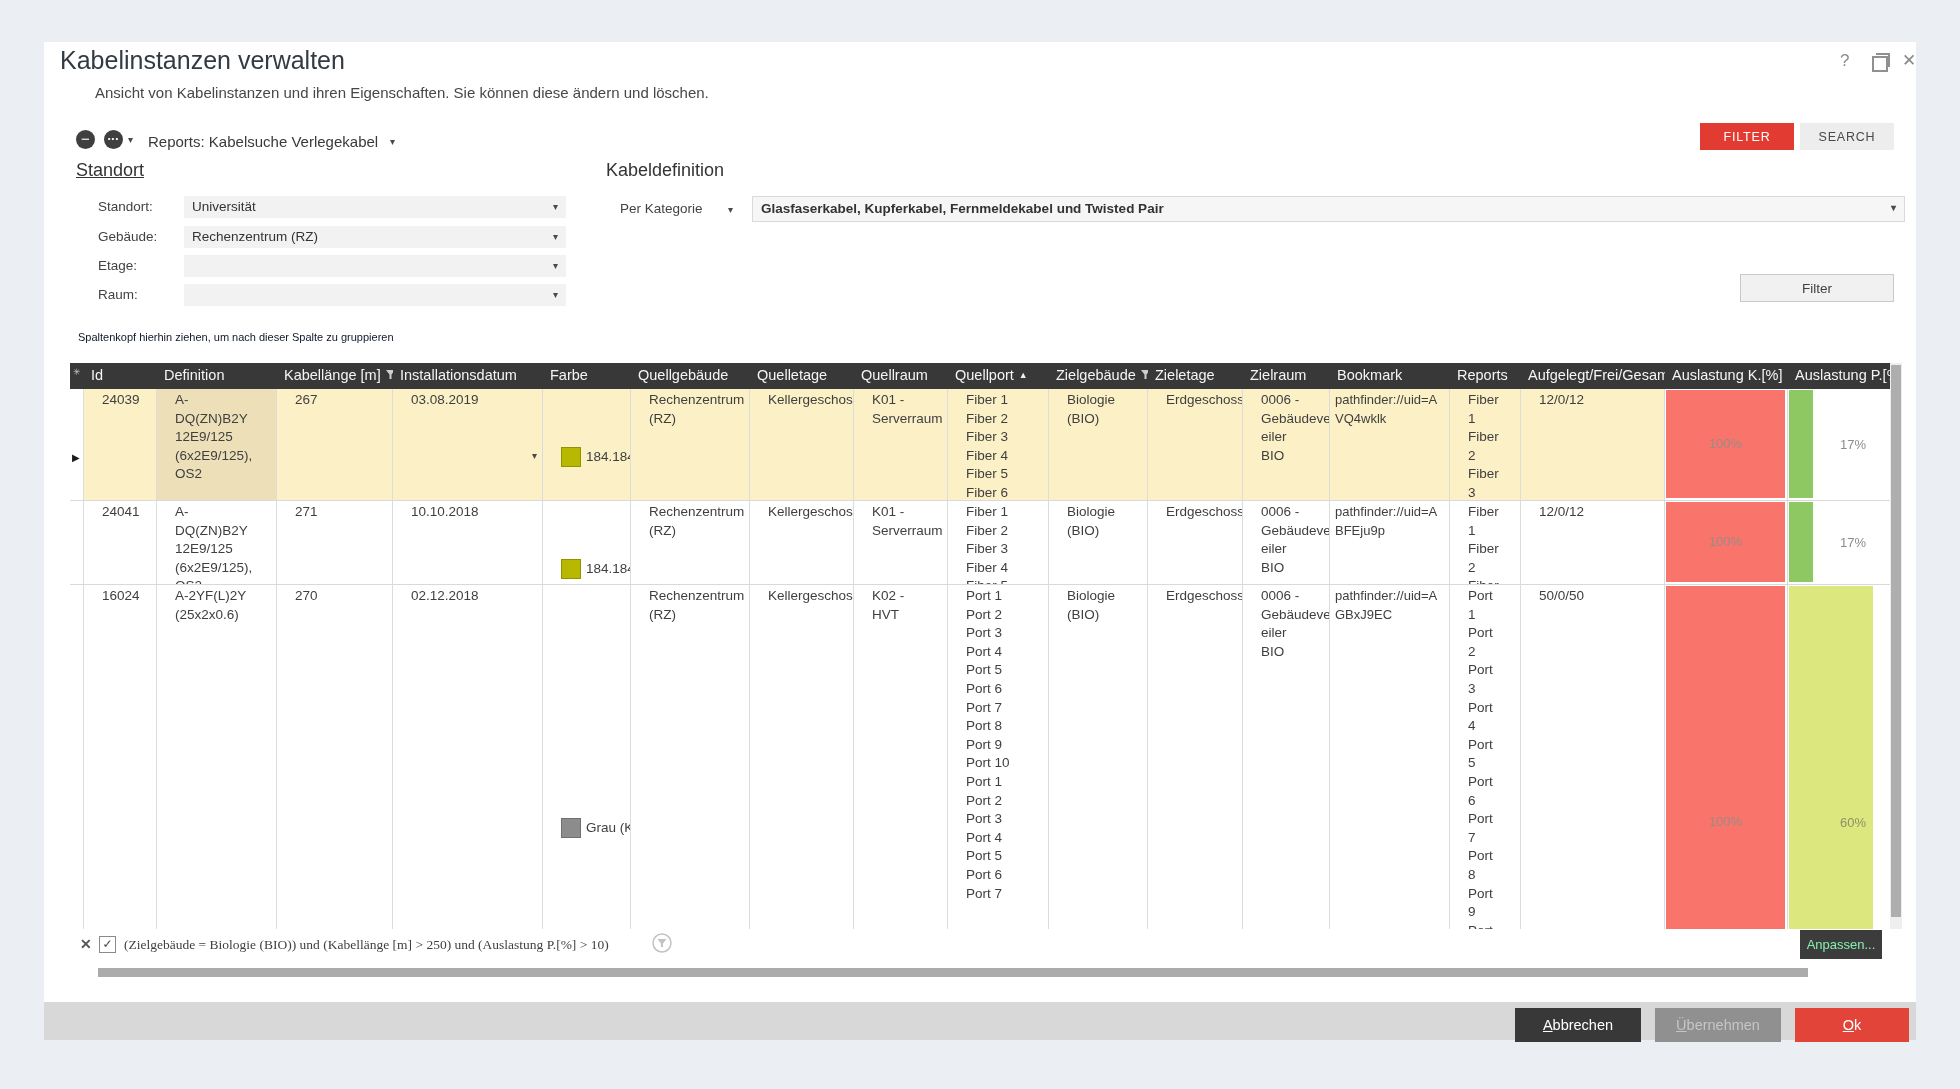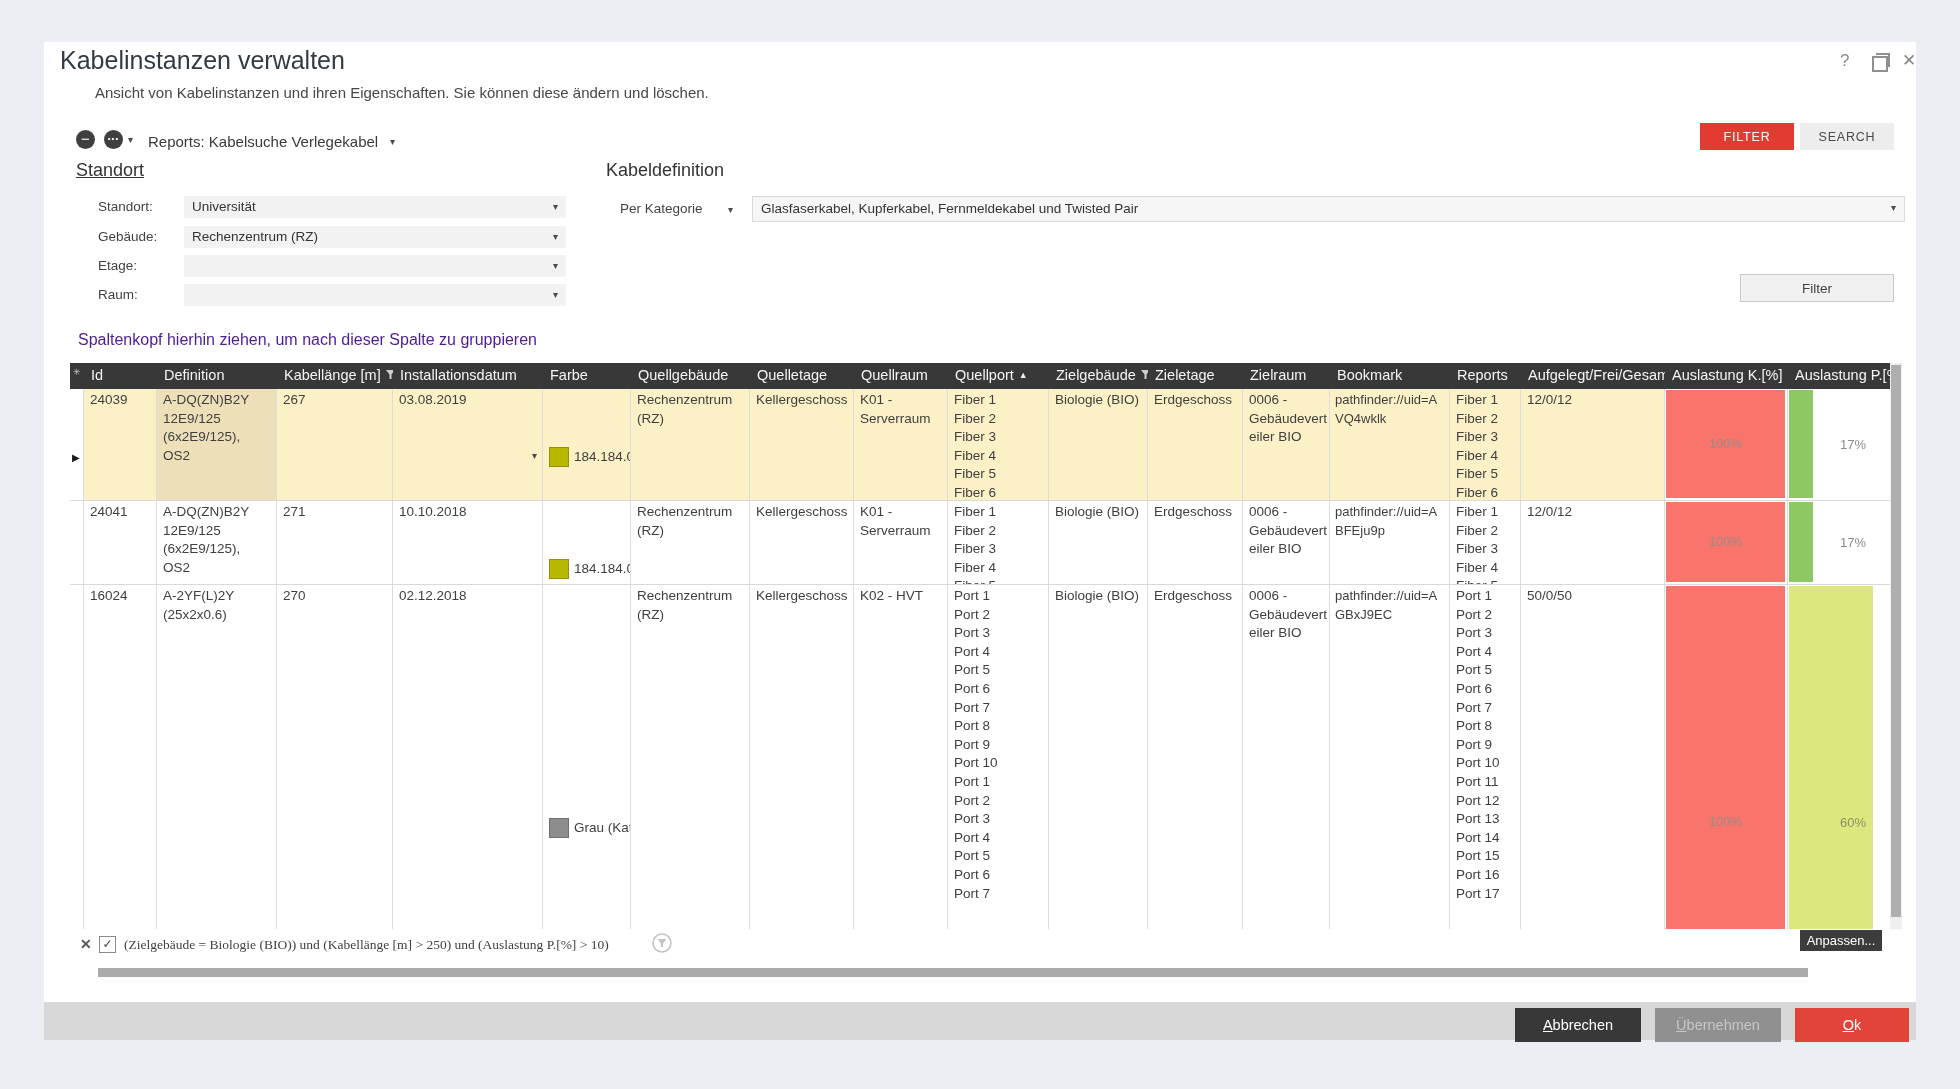--- a/index.html
+++ b/index.html
@@ -21,33 +21,33 @@
   .searchbtn{left:1800px;top:123px;width:94px;height:27px;background:#ededed;color:#4a4a4a;font-size:12.5px;letter-spacing:0.8px;}
   .sechead{font-size:18px;color:#333;}
   .flabel{left:98px;font-size:13.5px;color:#424242;}
   .ffield{left:184px;width:382px;height:22px;background:#f2f2f2;font-size:13.5px;color:#333;}
   .ffield .val{position:absolute;left:8px;top:3px;}
   .ffield .fcaret{position:absolute;right:8px;top:6px;}
   .combo{left:752px;top:196px;width:1151px;height:24px;background:#f6f6f7;border:1px solid #dadada;font-size:13.5px;color:#333;}
   .combo .val{position:absolute;left:8px;top:4px;}
   .combo .fcaret{position:absolute;right:8px;top:6px;}
   .filter2{left:1740px;top:274px;width:152px;height:26px;background:#f1f1f1;border:1px solid #c9c9c9;color:#424242;font-size:13.5px;}
-  .grouphint{left:78px;top:331px;font-size:16px;color:#4c1d95;text-align:right;}
+  .grouphint{left:78px;top:331px;font-size:11px;color:#0f172a;text-align:right;}
   
   .tablewrap{left:70px;top:363px;width:1820px;height:566px;overflow:hidden;background:#fff;}
   .tgrid{display:grid;grid-template-columns:14px 73px 120px 116px 150px 88px 119px 104px 94px 101px 99px 95px 87px 120px 71px 144px 123px 140px;}
   .thead{background:#383838;height:26px;}
   .th{color:#f5f5f5;font-size:14.5px;padding:4px 0 0 7px;white-space:nowrap;overflow:hidden;display:flex;gap:5px;align-items:flex-start;}
   .th .sort{font-size:9px;color:#f0f0f0;margin-top:3px;}
   .funnel{margin-top:3px;flex:none;}
   .row{position:relative;}
   .r1{height:112px;}
   .r2{height:84px;}
   .r3{height:476px;}
-  .td{border-right:1px solid #dcdcdc;border-bottom:1px solid #d9d9d9;padding:2px 6px;font-size:13.5px;line-height:18.6px;color:#3f3f3f;white-space:pre-line;overflow:hidden;position:relative;}
+  .td{border-right:1px solid #dcdcdc;border-bottom:1px solid #d9d9d9;padding:2px 18px;font-size:13.5px;line-height:18.6px;color:#3f3f3f;white-space:pre-line;overflow:hidden;position:relative;}
   .ind{padding:0;background:#fff !important;}
   .r1 .td{background:#fbf0c6;}
   .r1 .focus{background:#ede0b8;}
   .rowarrow{position:absolute;left:2px;top:60px;font-size:10px;color:#1a1a1a;}
   .datecaret{position:absolute;right:5px;top:62px;}
   .sw{display:inline-block;width:18px;height:18px;border:1px solid rgba(0,0,0,0.2);vertical-align:middle;flex:none;}
   .farbecell{display:flex;align-items:flex-start;gap:5px;}
   .swlabel{white-space:nowrap;}
   .r1 .farbecell .swrow,.r2 .farbecell .swrow{margin-top:56px;}
   .r3 .farbecell .swrow{margin-top:231px;}
@@ -59,21 +59,21 @@
   .pfill{position:absolute;left:1px;top:1px;bottom:2px;}
   .plbl{position:absolute;left:52px;top:50%;transform:translateY(-50%);font-size:13px;color:#8c8c8c;}
   .vscroll{left:1890px;top:363px;width:12px;height:566px;background:#efefef;}
   .vthumb{position:absolute;left:1px;right:1px;top:2px;height:552px;background:#aeaeae;}
   
   .fbx{left:80px;top:936px;font-size:14px;color:#555;font-weight:bold;}
   .fbcheck{left:99px;top:936px;width:15px;height:15px;border:1px solid #8a8a8a;background:#fff;font-size:12px;line-height:14px;text-align:center;color:#444;}
   .fbexpr{left:124px;top:937px;font-size:13.5px;color:#3f3f3f;}
   .fbfunnel{left:652px;top:933px;}
   .hscroll{left:98px;top:968px;width:1710px;height:9px;background:#ababab;}
-  .anpassen{left:1800px;top:930px;width:82px;height:21px;background:#3c3c3c;color:#ffffff;font-size:13px;}
+  .anpassen{left:1800px;top:930px;width:82px;height:29px;background:#3c3c3c;color:#86efac;font-size:13px;}
   .footer{left:44px;top:1002px;width:1872px;height:38px;background:#d8d8d8;}
   .fbtn{top:1008px;height:34px;font-size:14.5px;}
   .abbrechen{left:1515px;width:126px;background:#383838;color:#fff;}
   .uebernehmen{left:1655px;width:126px;background:#909090;color:#c6c6c6;}
   .okbtn{left:1795px;width:114px;background:#e2443a;color:#fff;}
   .accel{text-decoration:underline;}
 </style>
 </head>
 <body>
 
@@ -120,21 +120,21 @@
   </div>
   <div class="abs flabel" style="left:54px;top:245px;">Raum:</div>
   <div class="abs ffield" style="left:140px;top:242px;">
     <span class="val"></span>
     <span class="fcaret caret">▾</span>
   </div>
 
   <div class="abs sechead" style="left:562px;top:118px;">Kabeldefinition</div>
   <div class="abs flabel" style="left:576px;top:159px;">Per Kategorie</div>
   <div class="abs caret" style="left:684px;top:163px;">▾</div>
-  <div class="abs combo" style="left:708px;top:154px;width:1151px;">
+  <div class="abs combo" style="left:708px;top:154px;width:1151px;font-weight:bold;">
     <span class="val">Glasfaserkabel, Kupferkabel, Fernmeldekabel und Twisted Pair</span>
     <span class="fcaret caret">▾</span>
   </div>
   <div class="abs btn filter2" style="left:1696px;top:232px;">Filter</div>
 
   <div class="abs grouphint" style="left:34px;top:289px;">Spaltenkopf hierhin ziehen, um nach dieser Spalte zu gruppieren</div>
 
   <div class="abs tablewrap" style="left:26px;top:321px;">
 
     <div class="tgrid thead">

